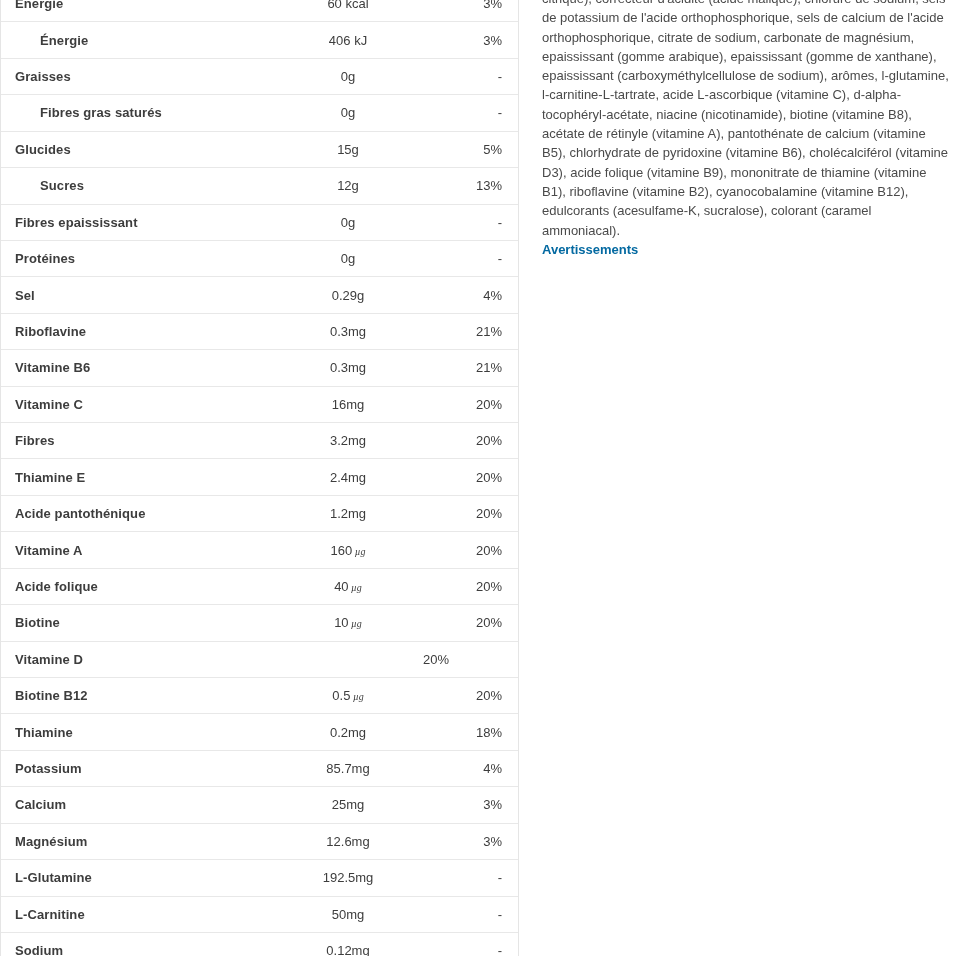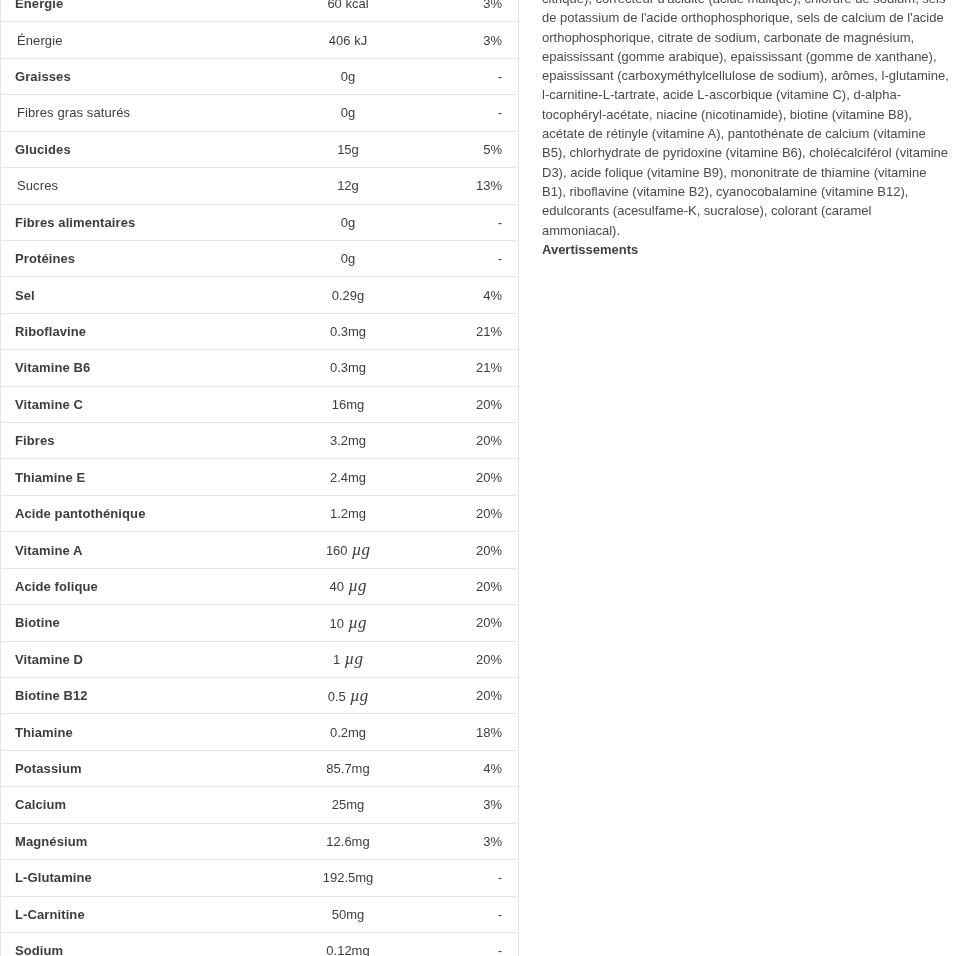--- a/index.html
+++ b/index.html
@@ -36,49 +36,49 @@
     background: #ffffff;
   }
   .cell { font-size: 13px; color: #3d3d3d; }
   .cell.label {
     padding-left: 14px;
     font-weight: bold;
     letter-spacing: 0.1px;
     white-space: nowrap;
   }
   .nutri-row.indent .cell.label {
-    padding-left: 16px;
-    font-weight: normal;
+    padding-left: 39px;
+    font-weight: bold;
   }
   .cell.value { text-align: center; }
   .cell.value .unit {
     font-style: italic;
     font-family: "Liberation Serif", serif;
-    font-size: 17px;
+    font-size: 10px;
   }
   .cell.pct { text-align: right; padding-right: 16px; }
 
   
   .right-col {
     position: absolute;
     left: 542px;
     top: -11px;
     width: 407px;
     font-size: 13px;
     line-height: 19.3px;
     color: #4a4a4a;
   }
   .right-col p { margin: 0; }
   .warn-heading {
     margin: 0;
     margin-top: 13px;
     font-size: 13px;
     line-height: 19.3px;
     font-weight: bold;
-    color: #404040;
+    color: #0369a1;
   }
 </style>
 </head>
 <body>
 
 <div class="nutri-table">
     <div class="nutri-row">
       <div class="cell label">Energie</div>
       <div class="cell value">60 kcal</div>
       <div class="cell pct">3%</div>
@@ -102,21 +102,21 @@
       <div class="cell label">Glucides</div>
       <div class="cell value">15g</div>
       <div class="cell pct">5%</div>
     </div>
     <div class="nutri-row indent">
       <div class="cell label">Sucres</div>
       <div class="cell value">12g</div>
       <div class="cell pct">13%</div>
     </div>
     <div class="nutri-row">
-      <div class="cell label">Fibres alimentaires</div>
+      <div class="cell label">Fibres epaississant</div>
       <div class="cell value">0g</div>
       <div class="cell pct">-</div>
     </div>
     <div class="nutri-row">
       <div class="cell label">Protéines</div>
       <div class="cell value">0g</div>
       <div class="cell pct">-</div>
     </div>
     <div class="nutri-row">
       <div class="cell label">Sel</div>
@@ -163,21 +163,20 @@
       <div class="cell value">40<span class="unit"> µg</span></div>
       <div class="cell pct">20%</div>
     </div>
     <div class="nutri-row">
       <div class="cell label">Biotine</div>
       <div class="cell value">10<span class="unit"> µg</span></div>
       <div class="cell pct">20%</div>
     </div>
     <div class="nutri-row">
       <div class="cell label">Vitamine D</div>
-      <div class="cell value">1<span class="unit"> µg</span></div>
       <div class="cell pct">20%</div>
     </div>
     <div class="nutri-row">
       <div class="cell label">Biotine B12</div>
       <div class="cell value">0.5<span class="unit"> µg</span></div>
       <div class="cell pct">20%</div>
     </div>
     <div class="nutri-row">
       <div class="cell label">Thiamine</div>
       <div class="cell value">0.2mg</div>

